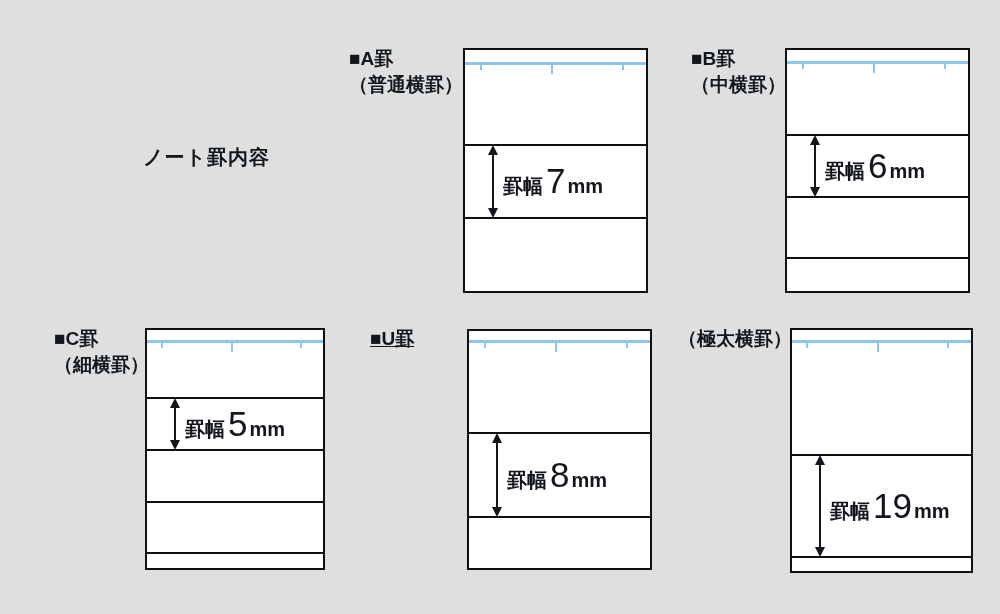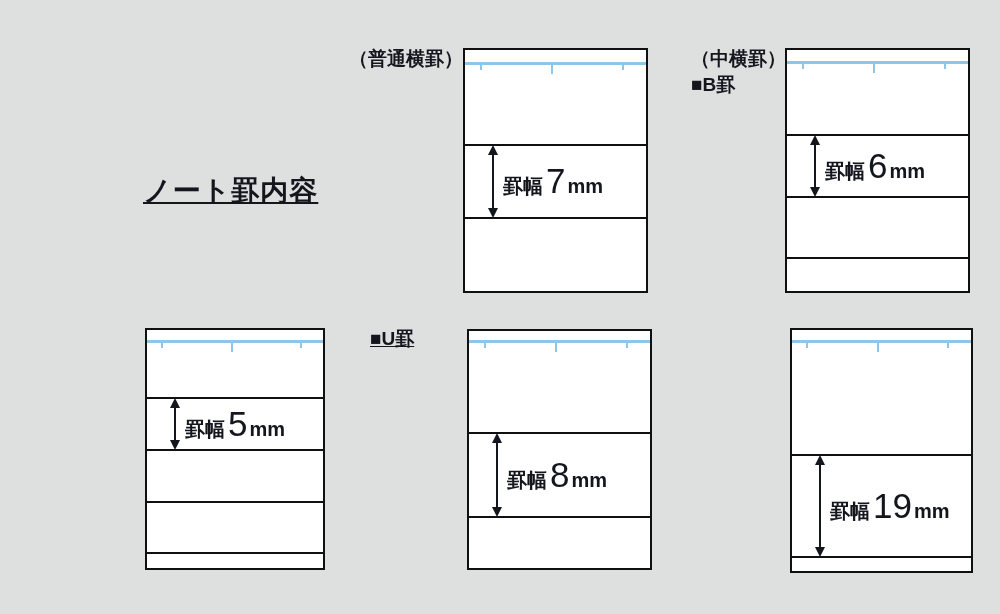--- a/index.html
+++ b/index.html
@@ -19,26 +19,25 @@
   .stage{
     position:relative;
     width:1000px;
     height:614px;
     background:var(--bg);
     overflow:hidden;
   }
   .title{
     position:absolute;
     left:143px;
-    top:172px;
-    font-size:28px;
+    top:144px;
+    font-size:20px;
     font-weight:bold;
     letter-spacing:1px;
     color:var(--ink);
-    text-decoration:underline;
   }
   .panel-label{
     position:absolute;
     font-size:19px;
     font-weight:bold;
     line-height:26px;
     color:var(--ink);
     white-space:nowrap;
   }
   .card{
@@ -113,20 +112,21 @@
     font-size:20px;
     font-weight:bold;
   }
 </style>
 </head>
 <body>
 
 <div class="stage" id="stage">
   <div class="title">ノート罫内容</div>
 <div class="panel-label" style="left: 349px; top: 46px;">
+      <div class="label-line">■A罫</div>
       <div class="label-line">（普通横罫）</div>
     </div>
     <div class="card" style="left: 463px; top: 48px; width: 185px; height: 245px;">
       <div class="header-line" style="top: 12px;"></div>
       <div class="tick" style="left: 8.1%; top: 15px; height: 5px;"></div>
       <div class="tick" style="left: 47.5%; top: 15px; height: 9px;"></div>
       <div class="tick" style="left: 86.8%; top: 15px; height: 5px;"></div>
       <div class="rule-line" style="top: 94px;"></div>
       <div class="rule-line" style="top: 167px;"></div>
       <div class="measure" style="left: 22px; top: 95px; height: 73px;">
@@ -136,22 +136,22 @@
       </div>
       <div class="width-label" style="left: 38px; top: 95px; height: 73px;">
         <div class="wl-row">
           <span class="wl-prefix">罫幅</span>
           <span class="wl-value">7</span>
           <span class="wl-unit">mm</span>
         </div>
       </div>
     </div>
     <div class="panel-label" style="left: 691px; top: 46px;">
+      <div class="label-line">■B罫</div>
       <div class="label-line">（中横罫）</div>
-      <div class="label-line">■B罫</div>
     </div>
     <div class="card" style="left: 785px; top: 48px; width: 185px; height: 245px;">
       <div class="header-line" style="top: 11px;"></div>
       <div class="tick" style="left: 8.1%; top: 14px; height: 5px;"></div>
       <div class="tick" style="left: 47.5%; top: 14px; height: 9px;"></div>
       <div class="tick" style="left: 86.8%; top: 14px; height: 5px;"></div>
       <div class="rule-line" style="top: 84px;"></div>
       <div class="rule-line" style="top: 146px;"></div>
       <div class="rule-line" style="top: 207px;"></div>
       <div class="measure" style="left: 22px; top: 85px; height: 62px;">
@@ -159,20 +159,24 @@
         <div class="head up"></div>
         <div class="head down"></div>
       </div>
       <div class="width-label" style="left: 38px; top: 85px; height: 62px;">
         <div class="wl-row">
           <span class="wl-prefix">罫幅</span>
           <span class="wl-value">6</span>
           <span class="wl-unit">mm</span>
         </div>
       </div>
+    </div>
+    <div class="panel-label" style="left: 54px; top: 326px;">
+      <div class="label-line">■C罫</div>
+      <div class="label-line">（細横罫）</div>
     </div>
     <div class="card" style="left: 145px; top: 328px; width: 180px; height: 242px;">
       <div class="header-line" style="top: 10px;"></div>
       <div class="tick" style="left: 8.1%; top: 13px; height: 5px;"></div>
       <div class="tick" style="left: 47.5%; top: 13px; height: 9px;"></div>
       <div class="tick" style="left: 86.8%; top: 13px; height: 5px;"></div>
       <div class="rule-line" style="top: 67px;"></div>
       <div class="rule-line" style="top: 119px;"></div>
       <div class="rule-line" style="top: 171px;"></div>
       <div class="rule-line" style="top: 222px;"></div>
@@ -206,20 +210,21 @@
       </div>
       <div class="width-label" style="left: 38px; top: 102px; height: 84px;">
         <div class="wl-row">
           <span class="wl-prefix">罫幅</span>
           <span class="wl-value">8</span>
           <span class="wl-unit">mm</span>
         </div>
       </div>
     </div>
     <div class="panel-label" style="left: 678px; top: 326px;">
+      <div class="label-line">（極太横罫）</div>
     </div>
     <div class="card" style="left: 790px; top: 328px; width: 183px; height: 245px;">
       <div class="header-line" style="top: 10px;"></div>
       <div class="tick" style="left: 8.1%; top: 13px; height: 5px;"></div>
       <div class="tick" style="left: 47.5%; top: 13px; height: 9px;"></div>
       <div class="tick" style="left: 86.8%; top: 13px; height: 5px;"></div>
       <div class="rule-line" style="top: 124px;"></div>
       <div class="rule-line" style="top: 226px;"></div>
       <div class="measure" style="left: 22px; top: 125px; height: 102px;">
         <div class="shaft"></div>

